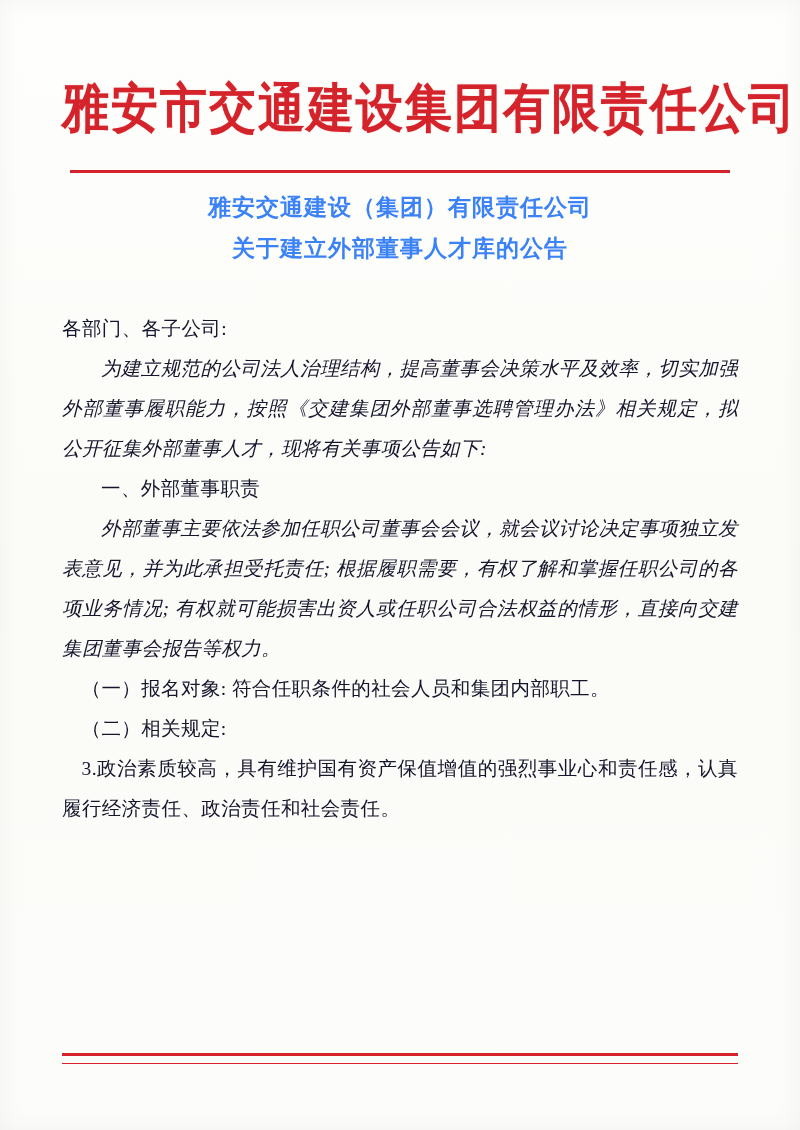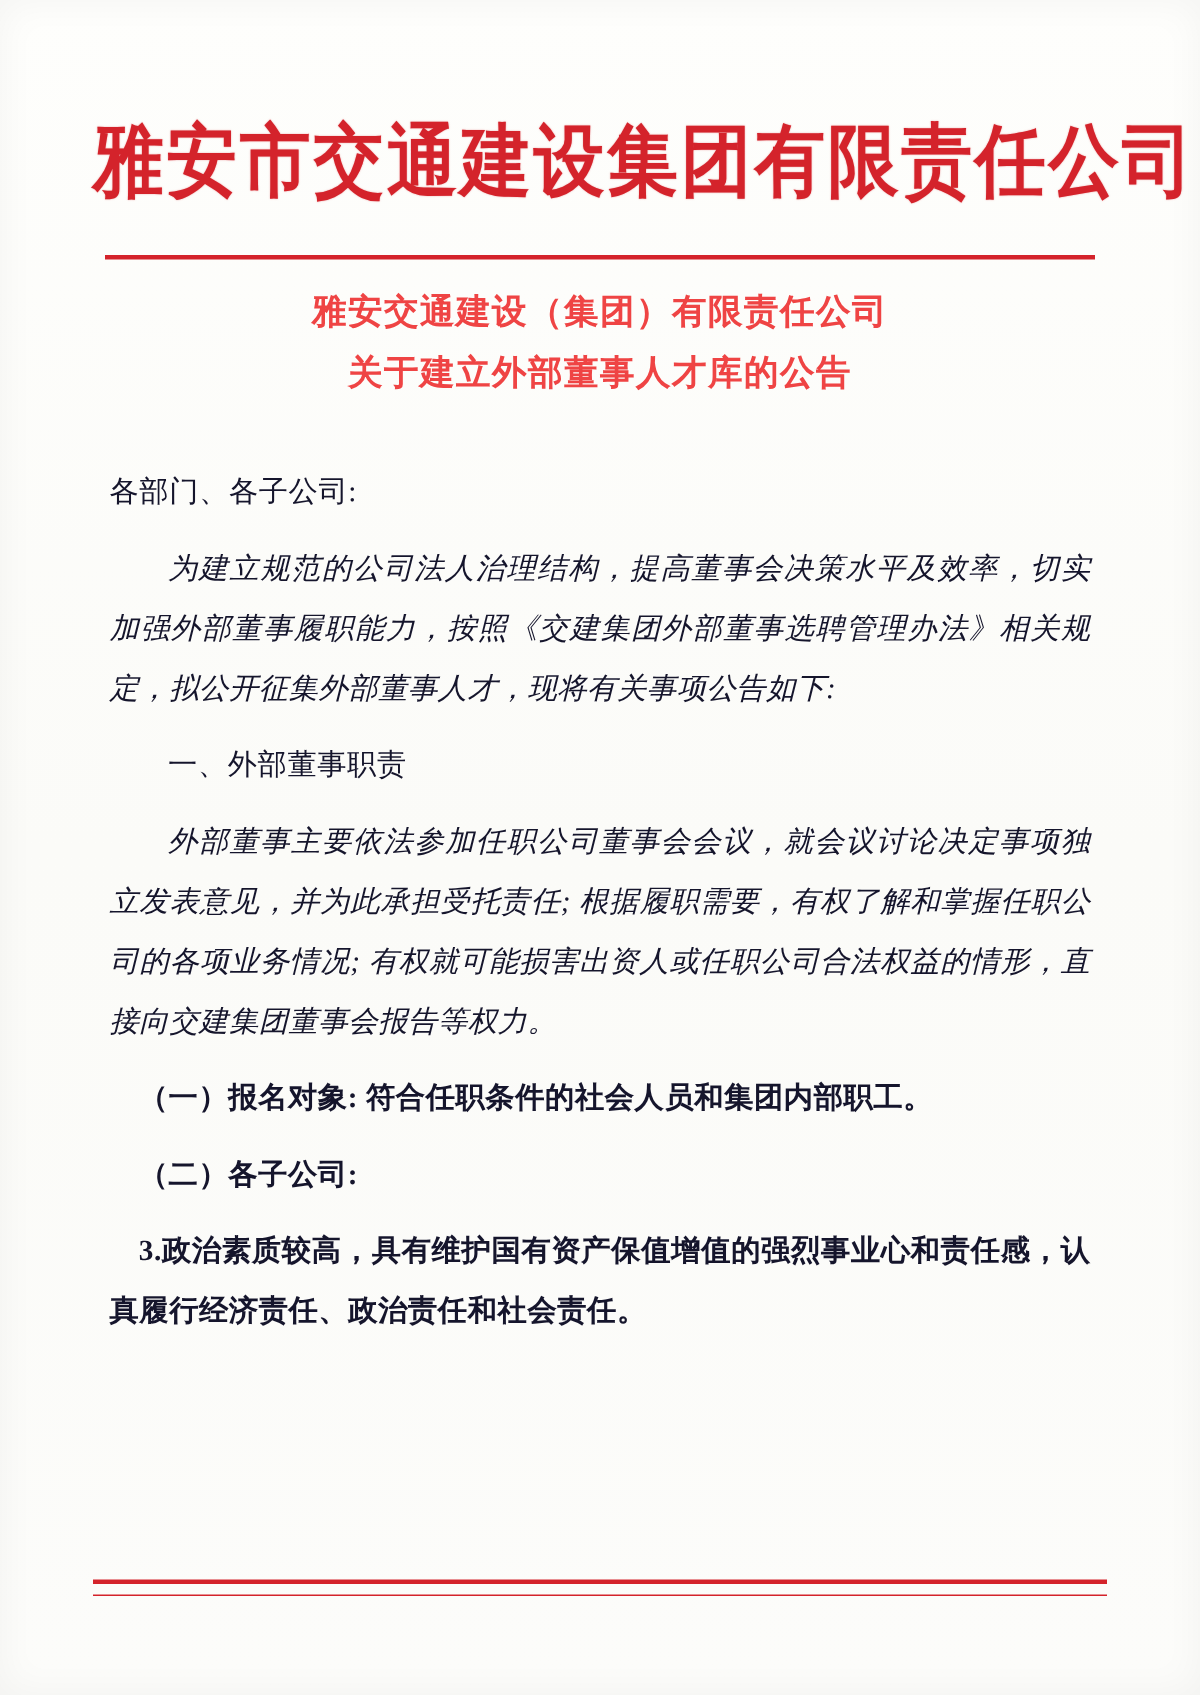--- a/index.html
+++ b/index.html
@@ -54,21 +54,21 @@
     height: 3px;
     background: #d4232b;
   }
   
   .doc-title {
     text-align: center;
     font-weight: bold;
     font-size: 23px;
     line-height: 1.75;
     letter-spacing: 1px;
-    color: #ef4444;
+    color: #3b82f6;
   }
   .doc-title div {
     white-space: nowrap;
   }
   
   .body-text {
     margin-top: 40px;
     font-size: 19.5px;
     line-height: 2.05;
     letter-spacing: 0.4px;
@@ -81,24 +81,23 @@
   }
   .p-plain {
     text-indent: 0;
   }
   .p-head {
     text-indent: 2em;
     font-weight: normal;
   }
   .p-sub {
     text-indent: 1em;
-    font-weight: bold;
   }
   .body-text p {
-    margin: 11px;
+    margin: 0;
   }
   
   .footer-rules {
     position: absolute;
     left: 62px;
     right: 62px;
     bottom: 66px;
   }
   .footer-rule-thick {
     height: 3px;
@@ -134,21 +133,21 @@
       <div>雅安交通建设（集团）有限责任公司</div>
       <div>关于建立外部董事人才库的公告</div>
     </h1>
 
     <section class="body-text">
       <p class="p-plain">各部门、各子公司:</p>
       <p class="p-indent">为建立规范的公司法人治理结构，提高董事会决策水平及效率，切实加强外部董事履职能力，按照《交建集团外部董事选聘管理办法》相关规定，拟公开征集外部董事人才，现将有关事项公告如下:</p>
       <p class="p-head">一、外部董事职责</p>
       <p class="p-indent">外部董事主要依法参加任职公司董事会会议，就会议讨论决定事项独立发表意见，并为此承担受托责任; 根据履职需要，有权了解和掌握任职公司的各项业务情况; 有权就可能损害出资人或任职公司合法权益的情形，直接向交建集团董事会报告等权力。</p>
       <p class="p-sub">（一）报名对象: 符合任职条件的社会人员和集团内部职工。</p>
-      <p class="p-sub">（二）各子公司:</p>
+      <p class="p-sub">（二）相关规定:</p>
       <p class="p-sub">3.政治素质较高，具有维护国有资产保值增值的强烈事业心和责任感，认真履行经济责任、政治责任和社会责任。</p>
     </section>
 
   </div>
 
   <div class="footer-rules">
     <div class="footer-rule-thick"></div>
     <div class="footer-rule-thin"></div>
   </div>
 

